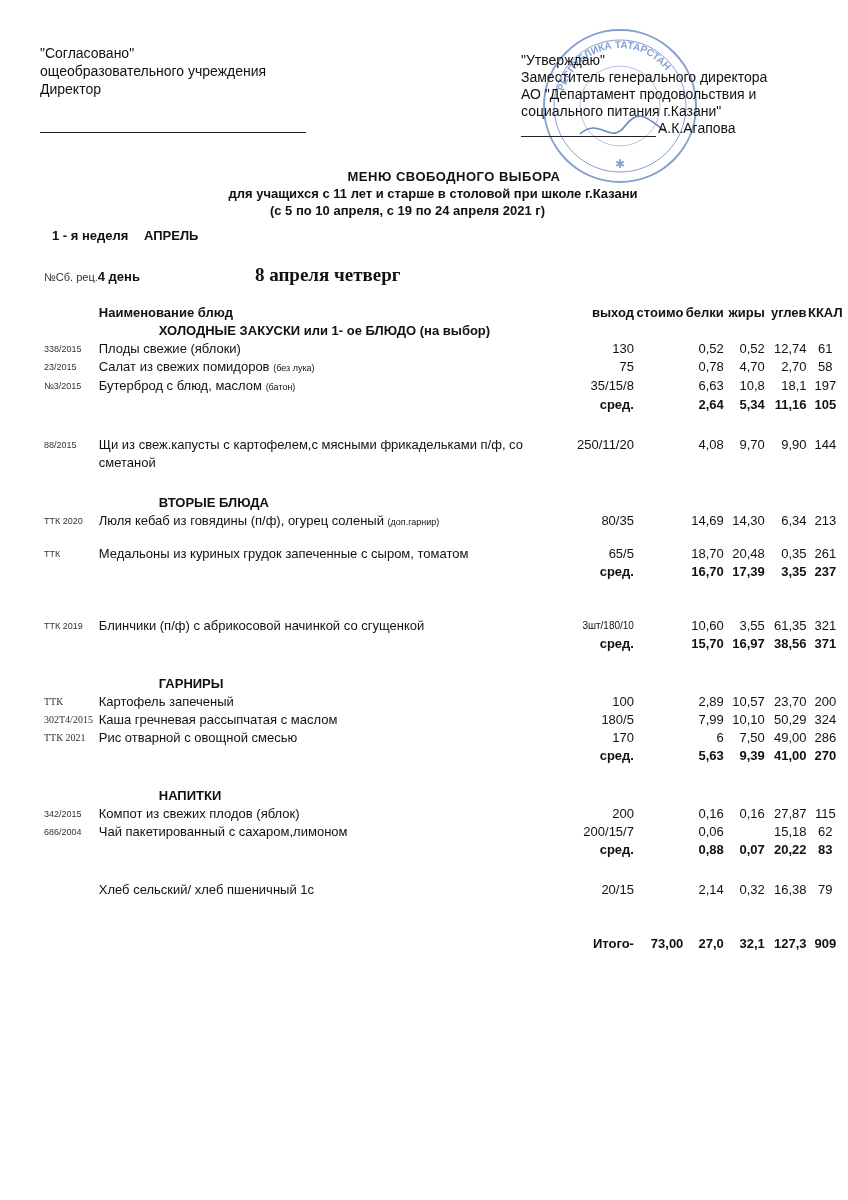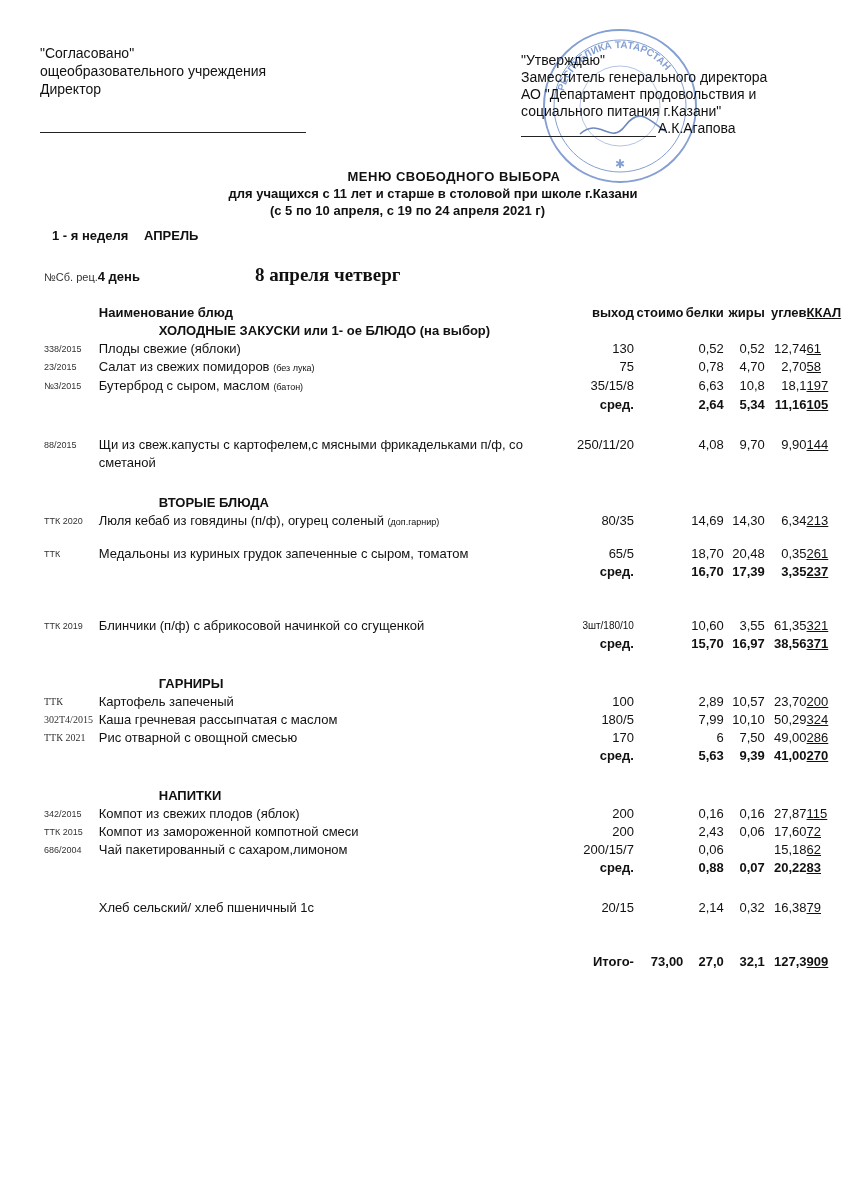--- a/index.html
+++ b/index.html
@@ -28,21 +28,21 @@
   td.code { width: 56px; font-size: 9px; color: #333; }
   td.code.serif { font-family: "Liberation Serif", serif; font-size: 10px; }
   td.name { width: 432px; }
   td.name small { font-size: 9px; }
   td.out { width: 66px; text-align: right; }
   td.out.sm { font-size: 10px; }
   td.cost { width: 50px; text-align: right; }
   td.prot { width: 41px; text-align: right; margin-left: 17px; }
   td.fat { width: 42px; text-align: right; }
   td.carb { width: 43px; text-align: right; }
-  td.kcal { width: 38px; text-align: left; padding-right: 4px !important; text-decoration: underline; }
+  td.kcal { width: 38px; text-align: center; padding-right: 4px !important; }
   tr.head td { font-weight: bold; }
   tr.cat td.name { font-weight: bold; padding-left: 60px !important; }
   tr.avg td { font-weight: bold; }
   tr.gap td { height: 14px; }
   tr.gap2 td { height: 22px; }
   tr.wrap td.name { white-space: normal; line-height: 18px; }
   tr.total td { font-weight: bold; height: 22px; }
 </style>
 </head>
 <body>
@@ -133,21 +133,21 @@
     <td class="name"><span>Салат из свежих помидоров</span> <small>(без лука)</small></td>
     <td class="out">75</td>
     <td class="cost"></td>
     <td class="prot">0,78</td>
     <td class="fat">4,70</td>
     <td class="carb">2,70</td>
     <td class="kcal">58</td>
   </tr>
   <tr>
     <td class="code">№3/2015</td>
-    <td class="name"><span>Бутерброд с сыром, маслом</span> <small>(батон)</small></td>
+    <td class="name"><span>Бутерброд с блюд, маслом</span> <small>(батон)</small></td>
     <td class="out">35/15/8</td>
     <td class="cost"></td>
     <td class="prot">6,63</td>
     <td class="fat">10,8</td>
     <td class="carb">18,1</td>
     <td class="kcal">197</td>
   </tr>
   <tr class="avg">
     <td class="code"></td>
         <td class="name"></td>
@@ -314,30 +314,20 @@
   </tr>
   <tr>
     <td class="code">342/2015</td>
     <td class="name">Компот из свежих плодов (яблок)</td>
     <td class="out">200</td>
     <td class="cost"></td>
     <td class="prot">0,16</td>
     <td class="fat">0,16</td>
     <td class="carb">27,87</td>
     <td class="kcal">115</td>
-  </tr>
-  <tr>
-    <td class="code">ТТК 2015</td>
-    <td class="name">Компот из замороженной компотной смеси</td>
-    <td class="out">200</td>
-    <td class="cost"></td>
-    <td class="prot">2,43</td>
-    <td class="fat">0,06</td>
-    <td class="carb">17,60</td>
-    <td class="kcal">72</td>
   </tr>
   <tr>
     <td class="code">686/2004</td>
     <td class="name">Чай пакетированный с сахаром,лимоном</td>
     <td class="out">200/15/7</td>
     <td class="cost"></td>
     <td class="prot">0,06</td>
     <td class="fat"></td>
     <td class="carb">15,18</td>
     <td class="kcal">62</td>

